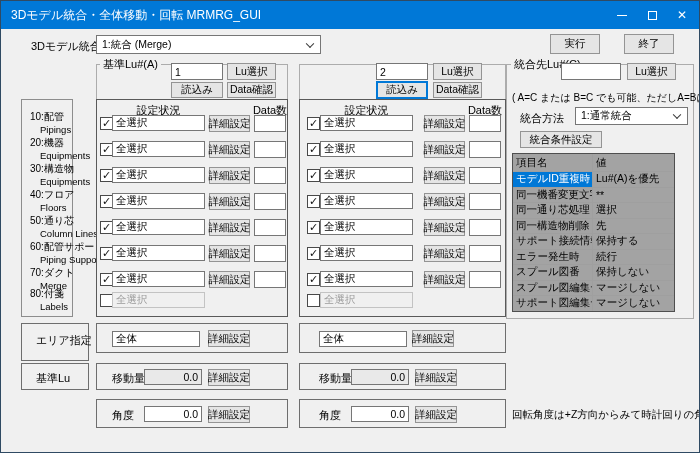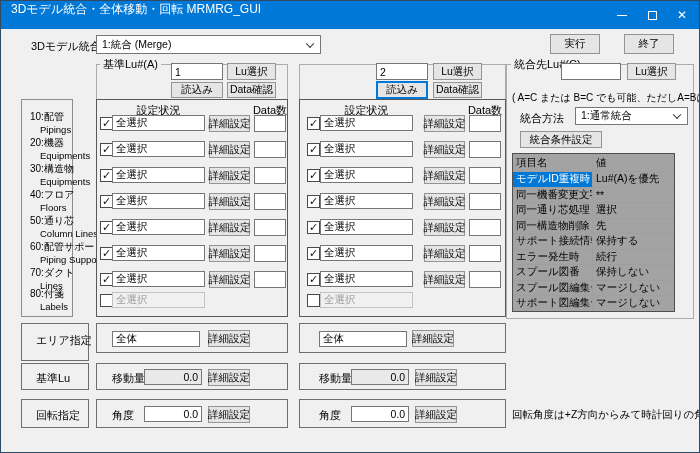--- a/index.html
+++ b/index.html
@@ -1,20 +1,20 @@
 <!DOCTYPE html>
 <html><head>
 <meta charset="utf-8">
 <style>
   * { margin:0; padding:0; box-sizing:border-box; font-family:"Liberation Sans","DejaVu Sans",sans-serif; }
   html,body { width:700px; height:453px; background:#fff; }
   .win { position:relative; width:700px; height:453px; background:#f0f0f0; border:1px solid #2f4a63; overflow:hidden; }
 
   
-  .titlebar { position:absolute; left:0; top:0; width:100%; height:28px; background:#0078d7; display:flex; align-items:flex-start; }
+  .titlebar { position:absolute; left:0; top:0; width:100%; height:28px; background:#0078d7; display:flex; align-items:center; }
   .title { color:#fff; font-size:12px; margin-left:10px; white-space:nowrap; }
   .capbtns { position:absolute; right:2px; top:0; height:28px; display:flex; }
   .cap { width:30px; height:28px; display:flex; align-items:center; justify-content:center; }
   .glyph-min { width:10px; height:1px; background:#fff; }
   .glyph-max { width:9px; height:9px; border:1px solid #fff; }
   .glyph-close { color:#fff; font-size:12px; line-height:12px; }
 
   .lbl { position:absolute; font-size:11px; color:#000; white-space:nowrap; }
   .btn { position:absolute; background:#e5e5e5; border:1px solid #949494; font-size:10.5px; color:#000;
          display:flex; align-items:center; justify-content:center; white-space:nowrap; cursor:default; }
@@ -177,21 +177,21 @@
     <div class="catrow cy4">
         <div class="cat-jp">50:通り芯</div>
         <div class="cat-en">Column Lines</div>
       </div>
     <div class="catrow cy5">
         <div class="cat-jp">60:配管サポート</div>
         <div class="cat-en">Piping Supports</div>
       </div>
     <div class="catrow cy6">
         <div class="cat-jp">70:ダクト</div>
-        <div class="cat-en">Lines</div>
+        <div class="cat-en">Merge</div>
       </div>
     <div class="catrow cy7">
         <div class="cat-jp">80:付箋</div>
         <div class="cat-en">Labels</div>
       </div>
   </div>
 
   <div class="panel pA" style="left:95px;top:98px;width:192px;height:218px;">
     <div class="hdr hdr1">設定状況</div>
     <div class="hdr hdr2">Data数</div>
@@ -313,23 +313,20 @@
     <span class="lbl" style="left:15px;top:7px;">移動量</span>
     <input class="inp num gray" style="left: 47px; top: 5px; width: 58px; height: 16px;" readonly="" value="0.0">
     <div class="btn" style="left:111px;top:5px;width:42px;height:17px;">詳細設定</div>
   </div>
   <div class="bbox" style="left:298px;top:362px;width:207px;height:27px;">
     <span class="lbl" style="left:19px;top:7px;">移動量</span>
     <input class="inp num gray" style="left: 51px; top: 5px; width: 58px; height: 16px;" readonly="" value="0.0">
     <div class="btn" style="left:115px;top:5px;width:42px;height:17px;">詳細設定</div>
   </div>
 
-  <div class="bbox" style="left:20px;top:398px;width:68px;height:29px;">
-    <span class="lbl" style="left:14px;top:8px;">回転指定</span>
-  </div>
   <div class="bbox" style="left:95px;top:398px;width:192px;height:29px;">
     <span class="lbl" style="left:15px;top:8px;">角度</span>
     <input class="inp num" style="left: 47px; top: 6px; width: 58px; height: 16px;" readonly="" value="0.0">
     <div class="btn" style="left:111px;top:6px;width:42px;height:17px;">詳細設定</div>
   </div>
   <div class="bbox" style="left:298px;top:398px;width:207px;height:29px;">
     <span class="lbl" style="left:19px;top:8px;">角度</span>
     <input class="inp num" style="left: 51px; top: 6px; width: 58px; height: 16px;" readonly="" value="0.0">
     <div class="btn" style="left:115px;top:6px;width:42px;height:17px;">詳細設定</div>
   </div>

